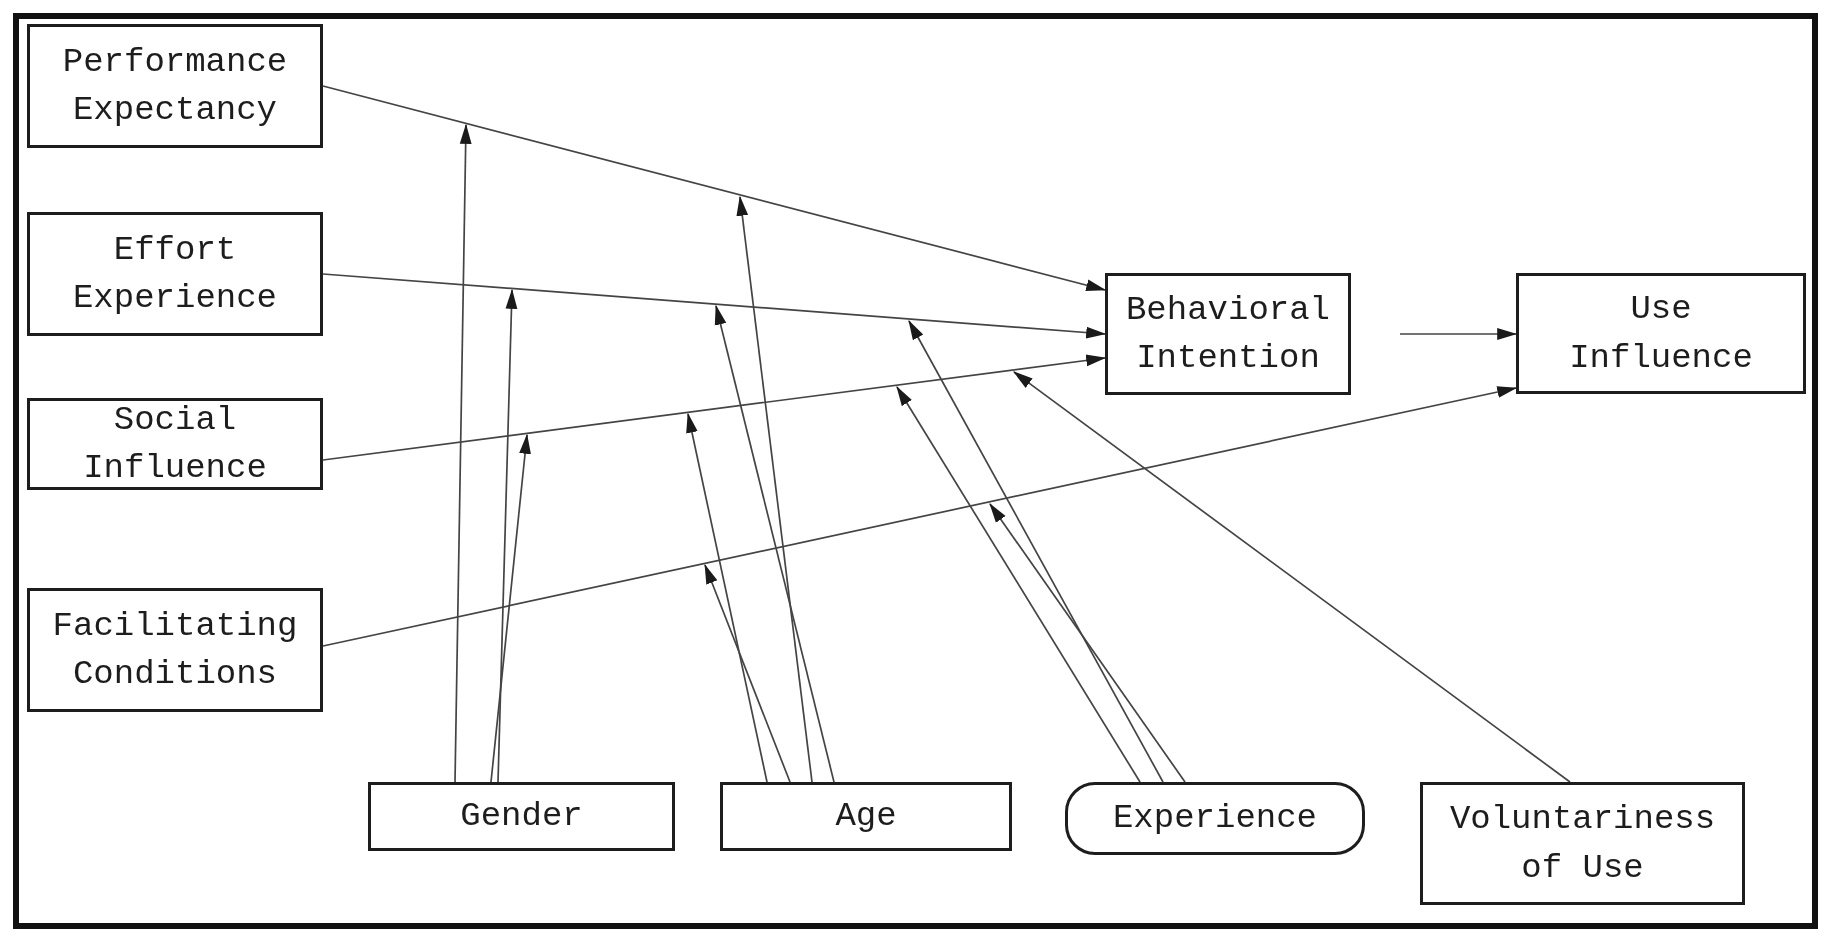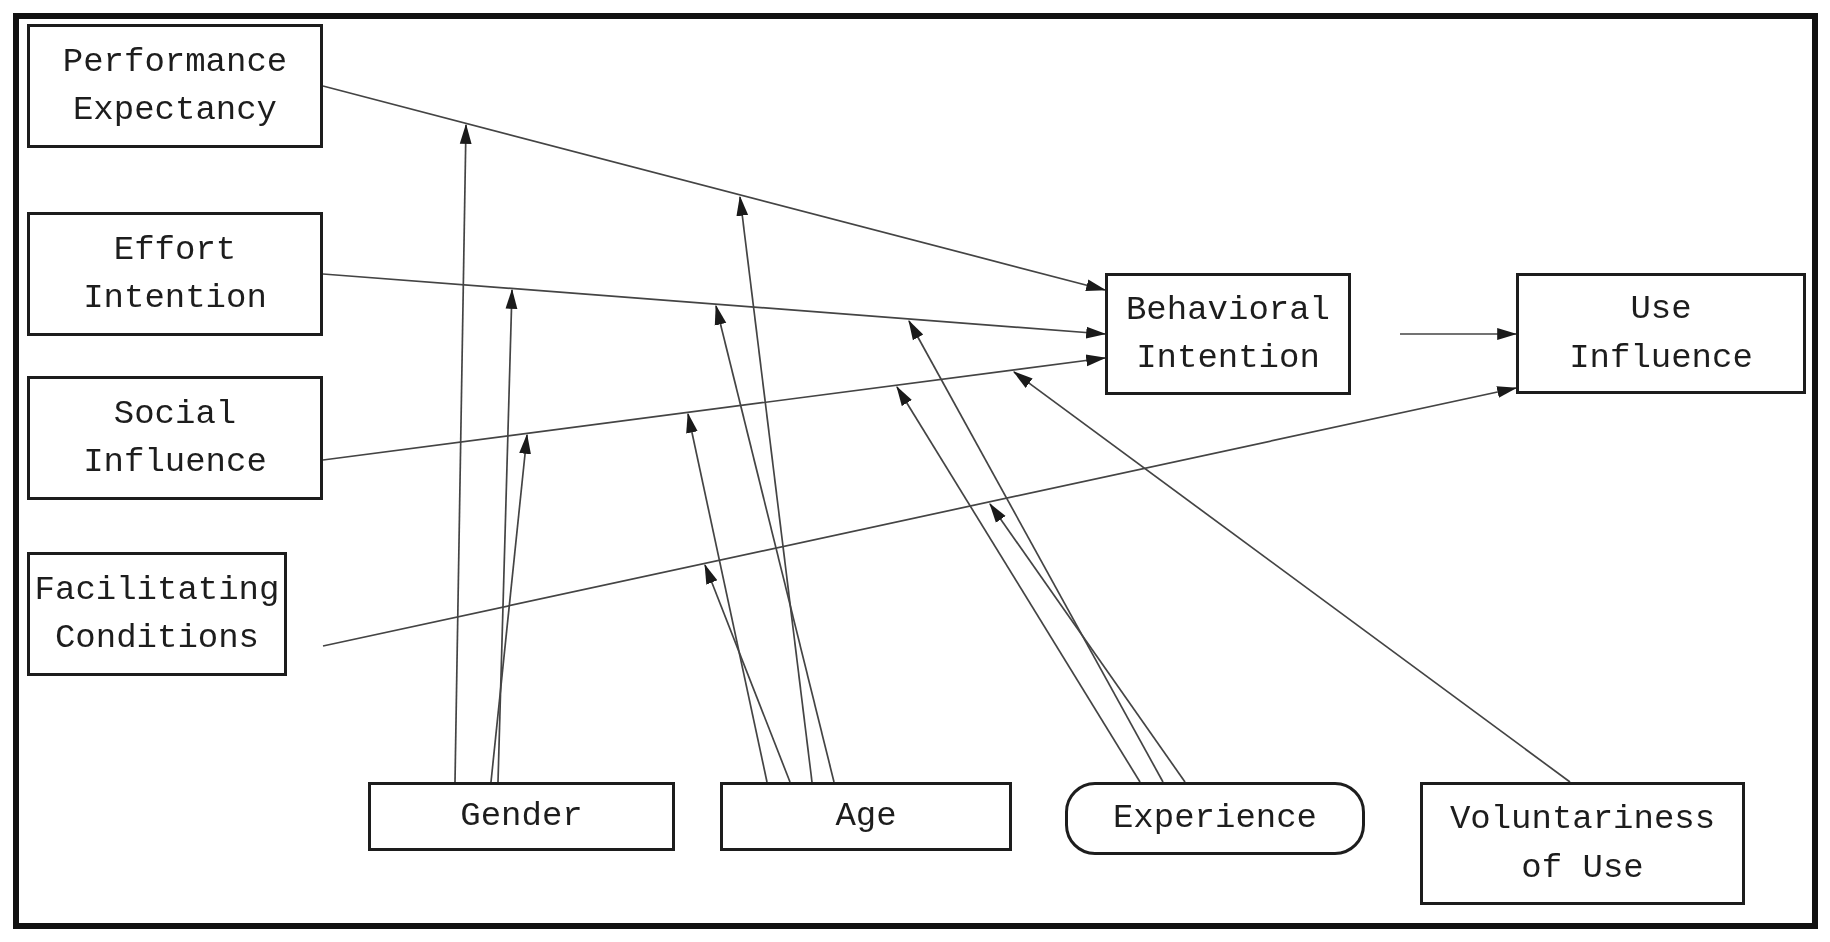--- a/index.html
+++ b/index.html
@@ -67,29 +67,29 @@
     <line x1="1570" y1="782" x2="1014" y2="372" stroke="#444" stroke-width="1.7" marker-end="url(#ah)"></line>
   </svg>
 
   <div class="node" style="left:27px; top:24px; width:296px; height:124px;">
     <span class="node-label">Performance
 Expectancy</span>
   </div>
 
   <div class="node" style="left:27px; top:212px; width:296px; height:124px;">
     <span class="node-label">Effort
-Intention</span>
+Experience</span>
   </div>
 
-  <div class="node" style="left:27px; top:376px; width:296px; height:124px;">
+  <div class="node" style="left:27px; top:398px; width:296px; height:92px;">
     <span class="node-label">Social
 Influence</span>
   </div>
 
-  <div class="node" style="left:27px; top:552px; width:260px; height:124px;">
+  <div class="node" style="left:27px; top:588px; width:296px; height:124px;">
     <span class="node-label">Facilitating
 Conditions</span>
   </div>
 
   <div class="node" style="left:1105px; top:273px; width:246px; height:122px;">
     <span class="node-label">Behavioral
 Intention</span>
   </div>
 
   <div class="node" style="left:1516px; top:273px; width:290px; height:121px;">

